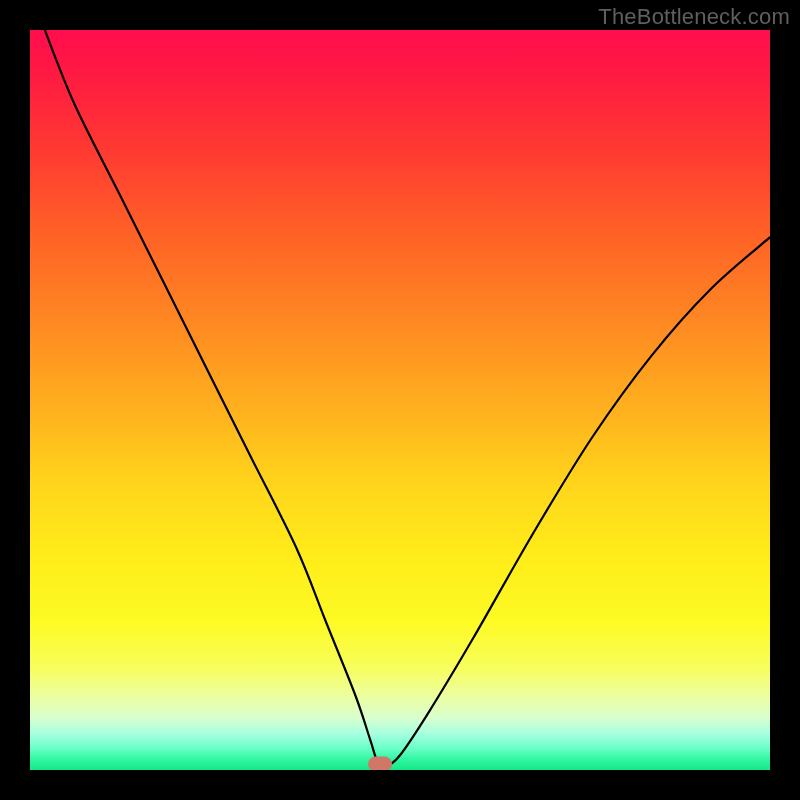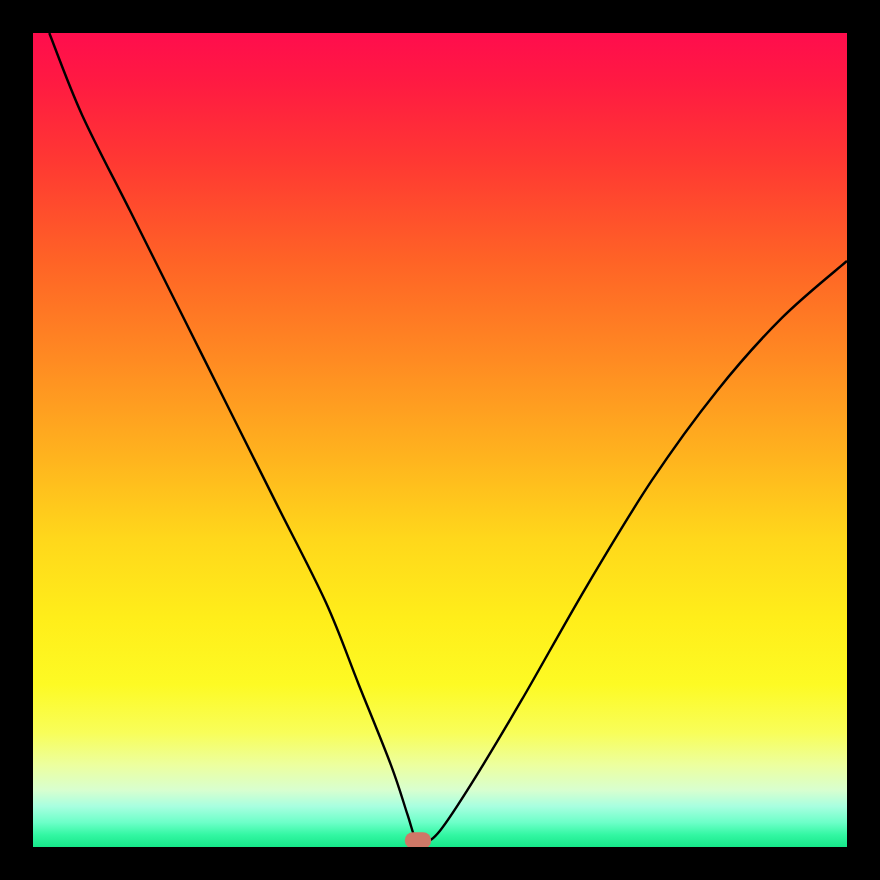--- a/index.html
+++ b/index.html
@@ -69,20 +69,21 @@
   svg.curve {
     position: absolute;
     inset: 0;
   }
 </style>
 </head>
 <body>
 
 <div class="chart-frame">
 
+  <div class="watermark">TheBottleneck.com</div>
 
   <div class="plot-area">
     <div class="gradient-bg"></div>
 
     <svg class="curve" viewBox="0 0 740 740" preserveAspectRatio="none">
       <path id="curve-path" fill="none" stroke="#000" stroke-width="2.2" d="M 14.8,0 C 19.733333333333334,12.333333333333334 32.06666666666666,46.866666666666674 44.4,74 C 56.733333333333334,101.13333333333333 74,133.19999999999996 88.8,162.79999999999995 C 103.6,192.39999999999995 118.39999999999999,221.99999999999997 133.2,251.59999999999997 C 148,281.2 162.79999999999998,310.79999999999995 177.6,340.4 C 192.4,370 207.2,399.59999999999997 222,429.2 C 236.8,458.8 254.06666666666663,490.8666666666667 266.4,518 C 278.7333333333333,545.1333333333333 286.1333333333333,567.3333333333334 296,592 C 305.8666666666667,616.6666666666666 318.20000000000005,646.2666666666667 325.6,666 C 333,685.7333333333333 336.70000000000005,699.3 340.40000000000003,710.4 C 344.1,721.5 345.3333333333333,728.2833333333333 347.79999999999995,732.6 C 350.2666666666666,736.9166666666667 351.5,737.5333333333333 355.2,736.3 C 358.9,735.0666666666666 362.6,734.45 370,725.2 C 377.4,715.95 387.2666666666667,700.5333333333333 399.6,680.8 C 411.93333333333334,661.0666666666666 426.73333333333335,636.4 444,606.8 C 461.26666666666665,577.1999999999999 483.4666666666667,536.5 503.20000000000005,503.2 C 522.9333333333334,469.9 542.6666666666666,436.6 562.4,407 C 582.1333333333333,377.4 601.8666666666667,350.26666666666665 621.6,325.59999999999997 C 641.3333333333334,300.9333333333333 661.0666666666667,278.73333333333335 680.8000000000001,259 C 700.5333333333334,239.26666666666668 730.1333333333333,215.83333333333337 740,207.20000000000005"></path>
     </svg>
 
     <div id="marker" class="marker-dot" style="left: 350.02px; top: 734.08px;"></div>
   </div>

